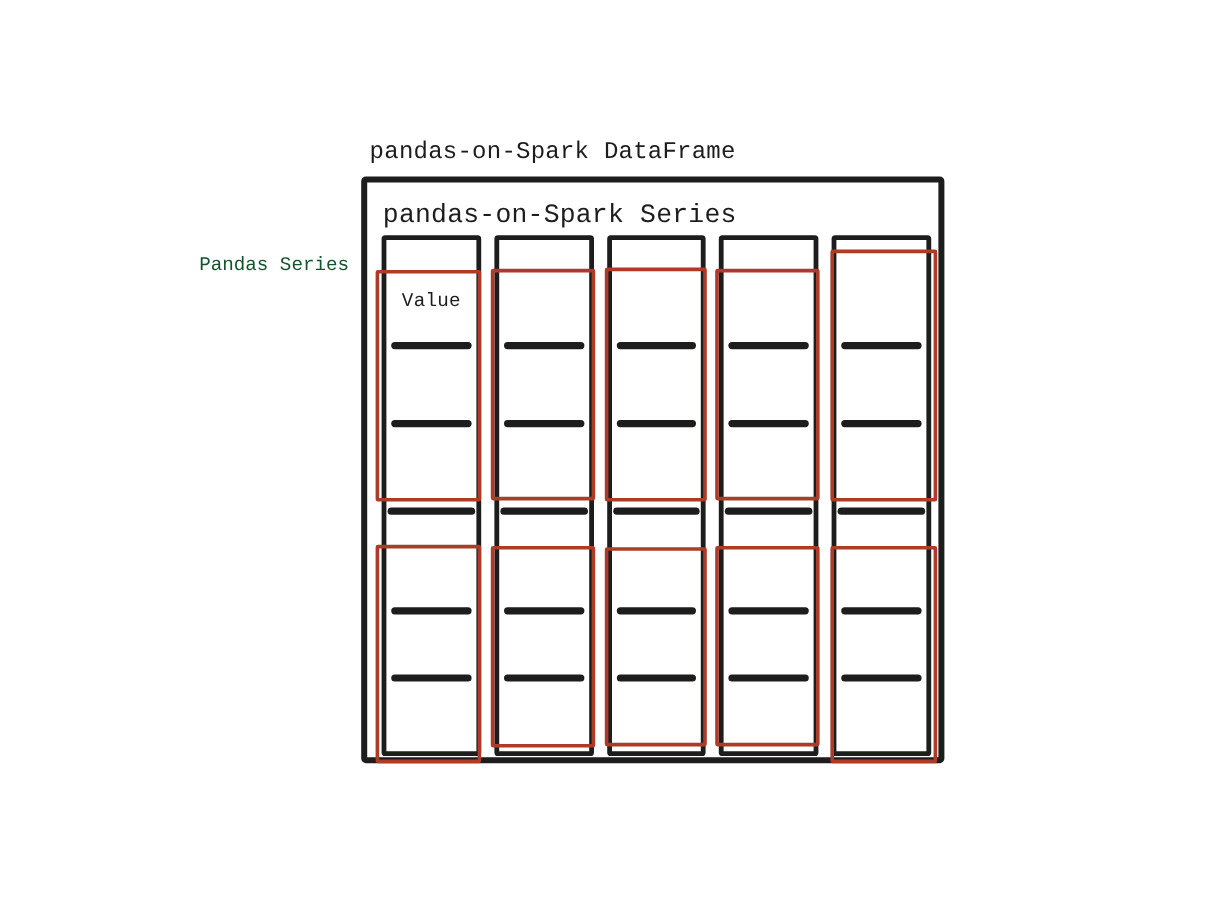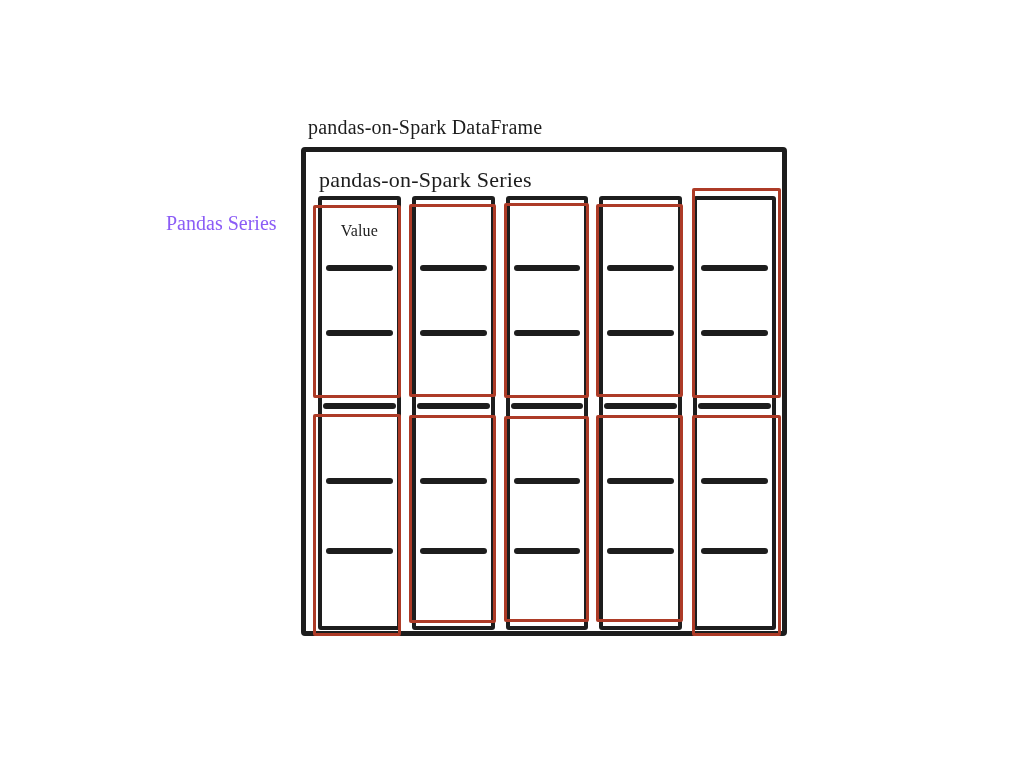--- a/index.html
+++ b/index.html
@@ -2,21 +2,21 @@
 <html><head>
 <meta charset="utf-8">
 <style>
   html, body { margin: 0; padding: 0; background: #ffffff; }
   .canvas {
     position: relative;
     width: 1024px;
     height: 768px;
     background: #ffffff;
     overflow: hidden;
-    font-family: Liberation Serif, serif;
+    font-family: Liberation Mono, monospace;
     color: #1d1d1d;
   }
 
   
   .df-title {
     position: absolute;
     left: 308px; top: 116px;
     font-size: 20px;
     letter-spacing: 0.2px;
     white-space: nowrap;
@@ -25,22 +25,22 @@
     position: absolute;
     left: 319px; top: 167px;
     font-size: 22px;
     letter-spacing: 0.2px;
     white-space: nowrap;
     z-index: 3;
   }
   .pandas-series-label {
     position: absolute;
     left: 166px; top: 212px;
-    font-size: 20px;
-    color: #8b5cf6;
+    font-size: 16px;
+    color: #14532d;
     white-space: nowrap;
     z-index: 3;
   }
 
   
   .df-box {
     position: absolute;
     left: 301px; top: 147px;
     width: 486px; height: 489px;
     border: 5px solid #1d1d1d;
@@ -61,21 +61,21 @@
   .column {
     flex: 1;
     border: 4px solid #1d1d1d;
     border-radius: 3px;
     box-sizing: border-box;
     display: flex;
     flex-direction: column;
     position: relative;
     background: #ffffff;
   }
-  .cell { position: relative; }
+  .cell { position: relative; margin-top: 20px; }
   .cell.top { height: 203px; }
   .cell.bottom { flex: 1; }
   .divider {
     height: 6px;
     background: #1d1d1d;
     border-radius: 3px;
     margin: 0 1px;
   }
   .dash {
     position: absolute;

